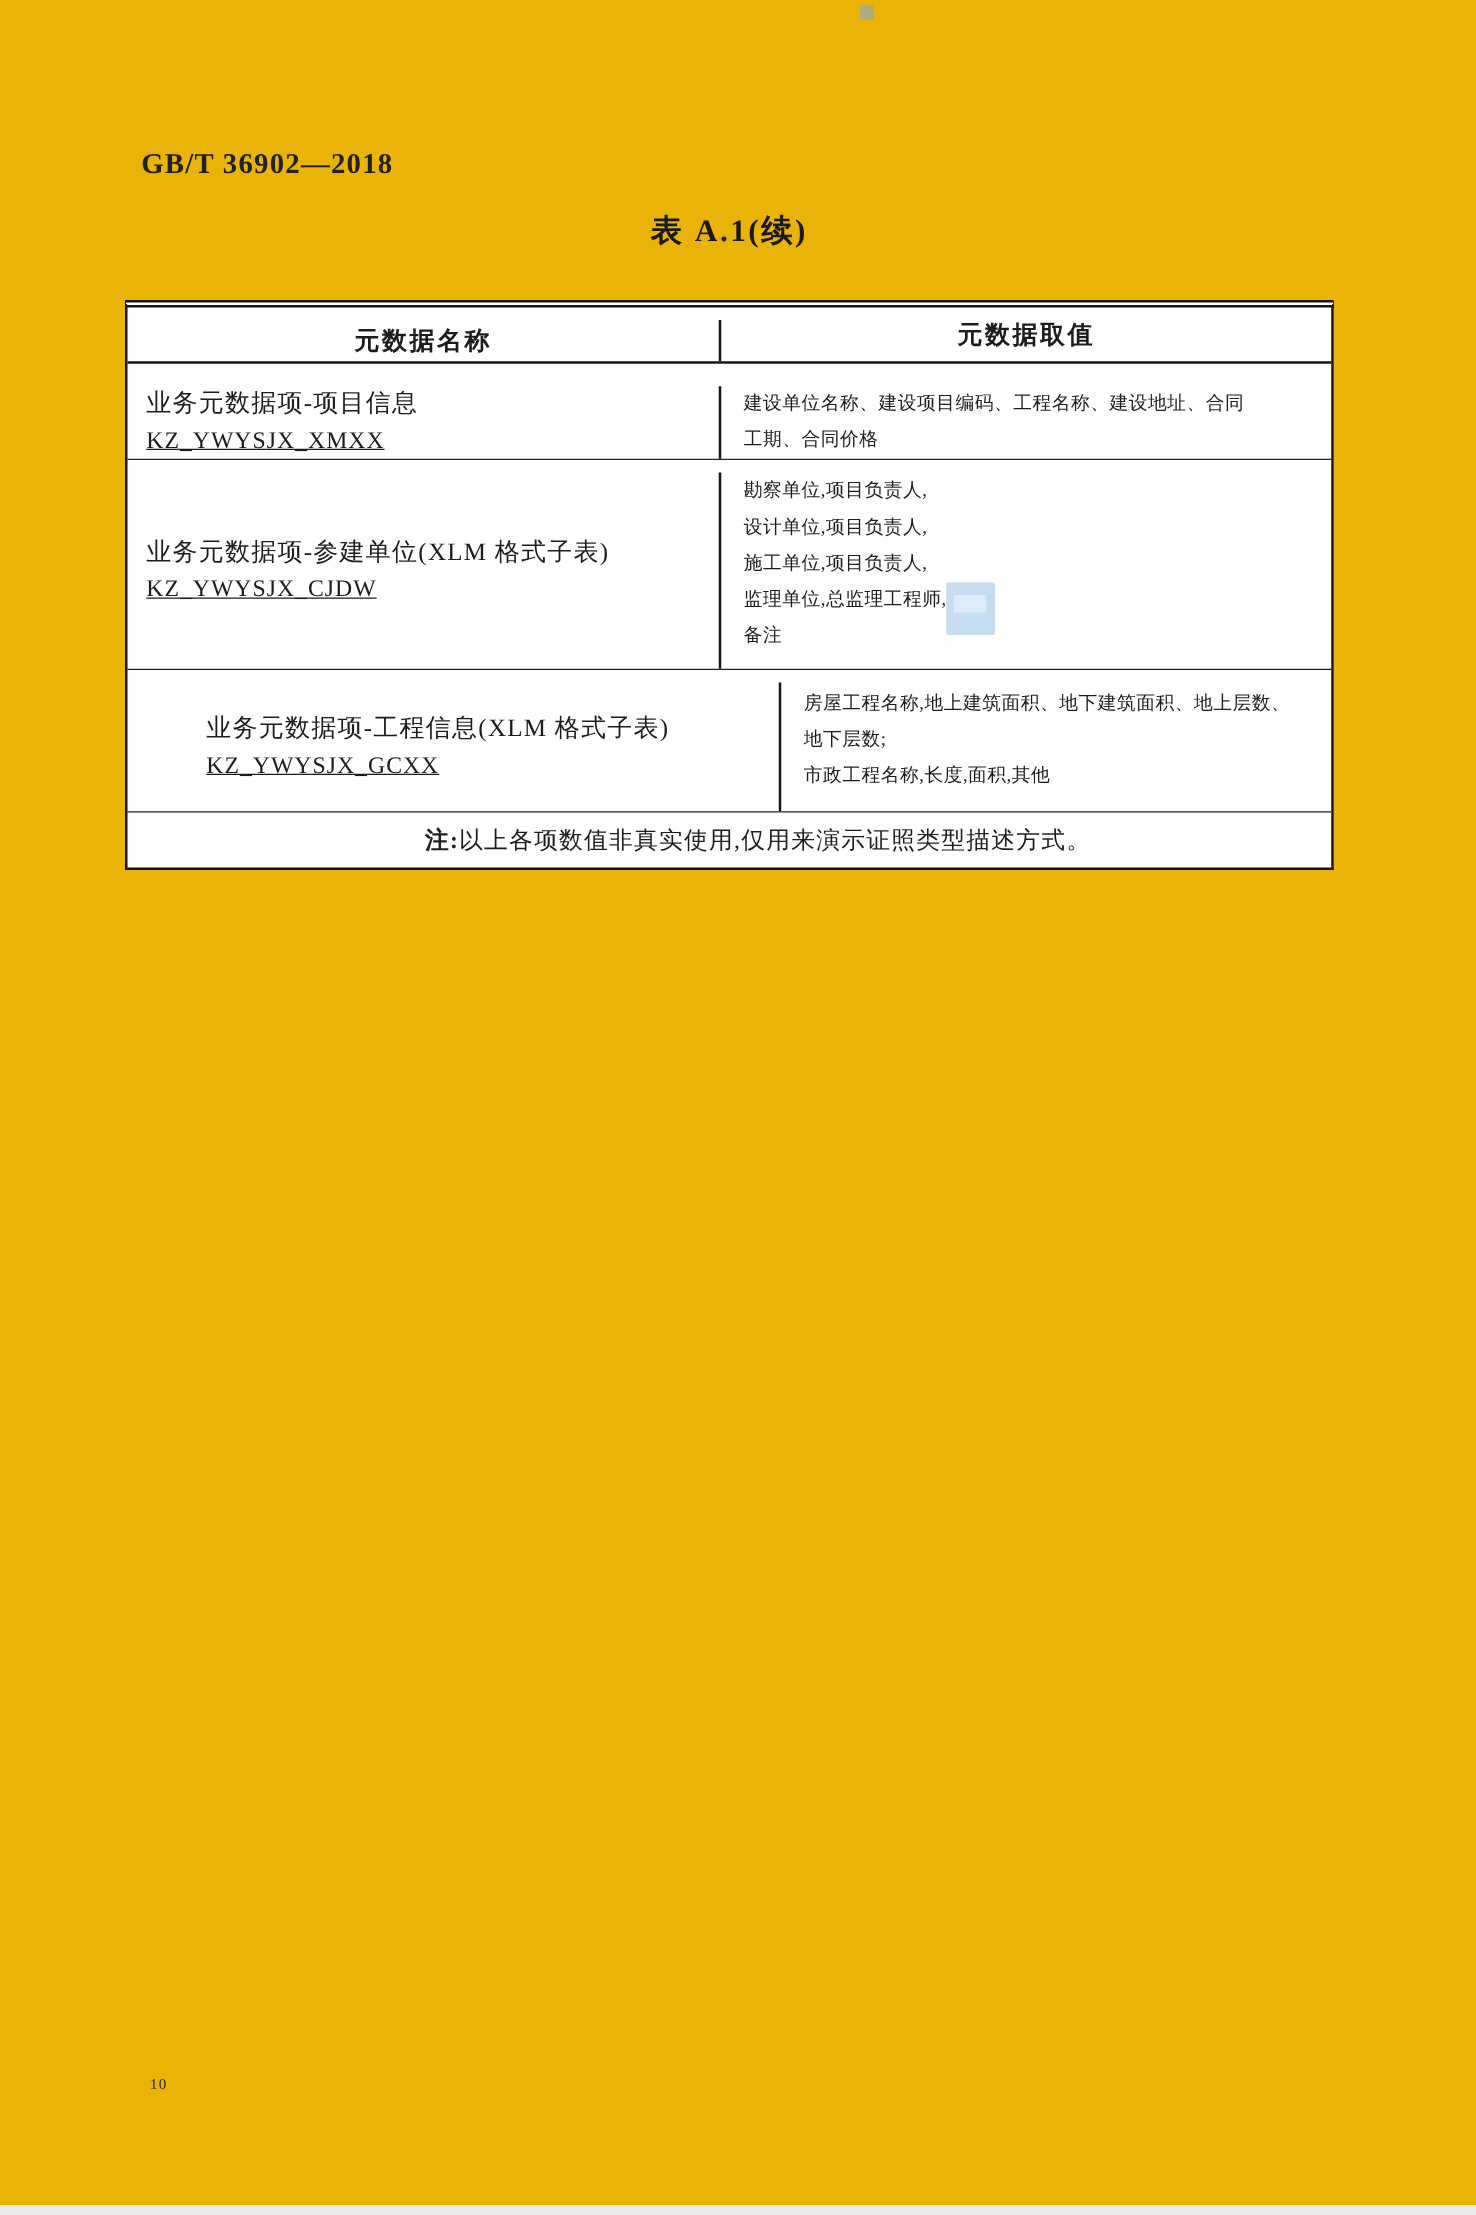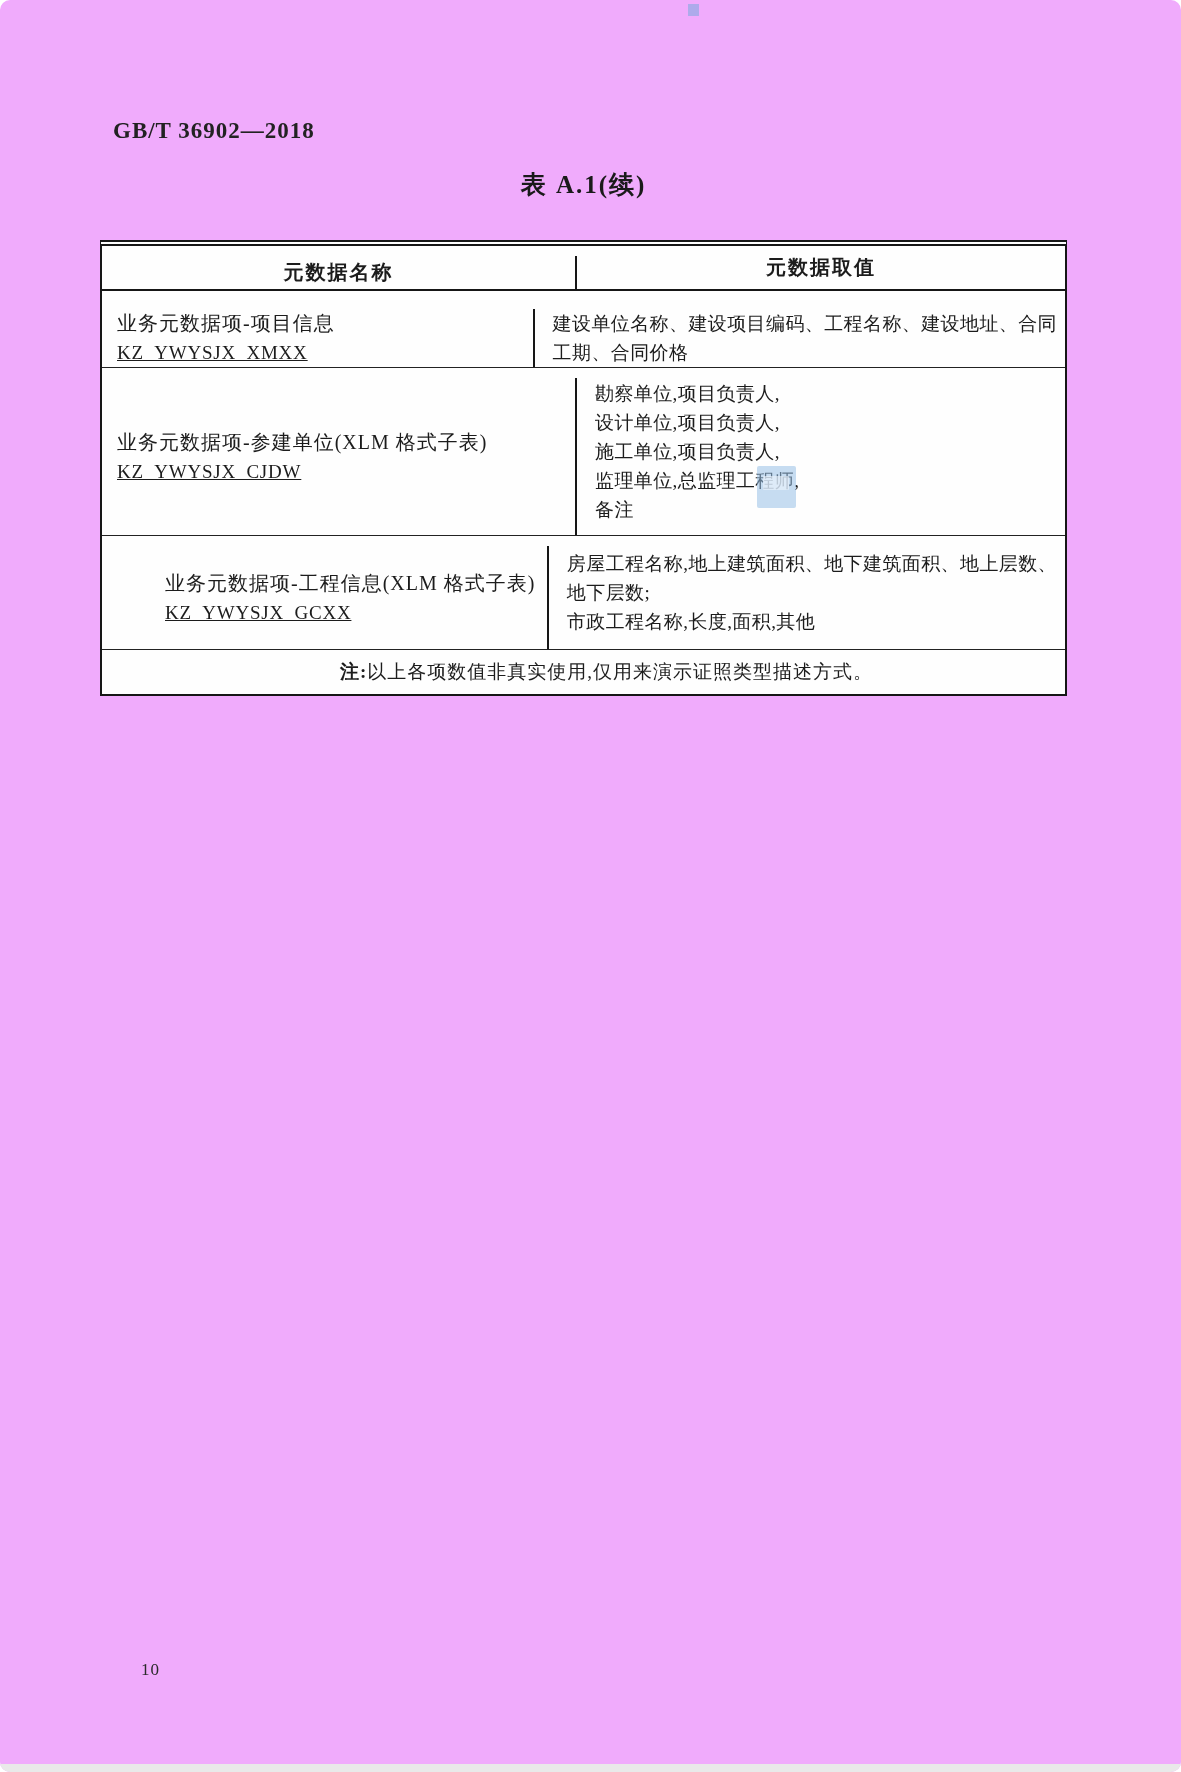--- a/index.html
+++ b/index.html
@@ -5,23 +5,22 @@
   * { margin: 0; padding: 0; box-sizing: border-box; }
   html, body { background: #ffffff; }
   body {
     font-family: "Liberation Serif", "DejaVu Serif", serif;
     color: #1c1c1c;
   }
   .page {
     position: relative;
     width: 1181px;
     height: 1772px;
-    background: #f0abfc;
+    background: #eab308;
     overflow: hidden;
-    border-radius: 10px;
   }
   .doc-number {
     position: absolute;
     left: 113px;
     top: 118px;
     font-size: 23px;
     font-weight: bold;
     letter-spacing: 1px;
     color: #222;
   }
@@ -85,21 +84,21 @@
     letter-spacing: 2px;
   }
   .cell-line {
     font-size: 20px;
     line-height: 29px;
     letter-spacing: 1px;
     white-space: nowrap;
     color: #1c1c1c;
   }
   .value-cell .cell-line {
-    font-size: 19px;
+    font-size: 15px;
     line-height: 29px;
     letter-spacing: 0.4px;
   }
   .code-line {
     font-size: 19px;
     letter-spacing: 0.8px;
     text-decoration: underline;
   }
   .note-cell {
     flex-direction: row;
@@ -123,23 +122,23 @@
     position: absolute;
     left: 6px;
     top: 10px;
     width: 26px;
     height: 14px;
     background: rgba(235, 243, 252, 0.65);
     border-radius: 1px;
   }
   .page-number {
     position: absolute;
-    left: 141px;
+    left: 120px;
     top: 1660px;
-    font-size: 17px;
+    font-size: 12px;
     letter-spacing: 1px;
     color: #2a2a2a;
   }
   .scan-speck-blue {
     position: absolute;
     left: 688px;
     top: 4px;
     width: 11px;
     height: 12px;
     background: rgba(120, 170, 220, 0.55);

